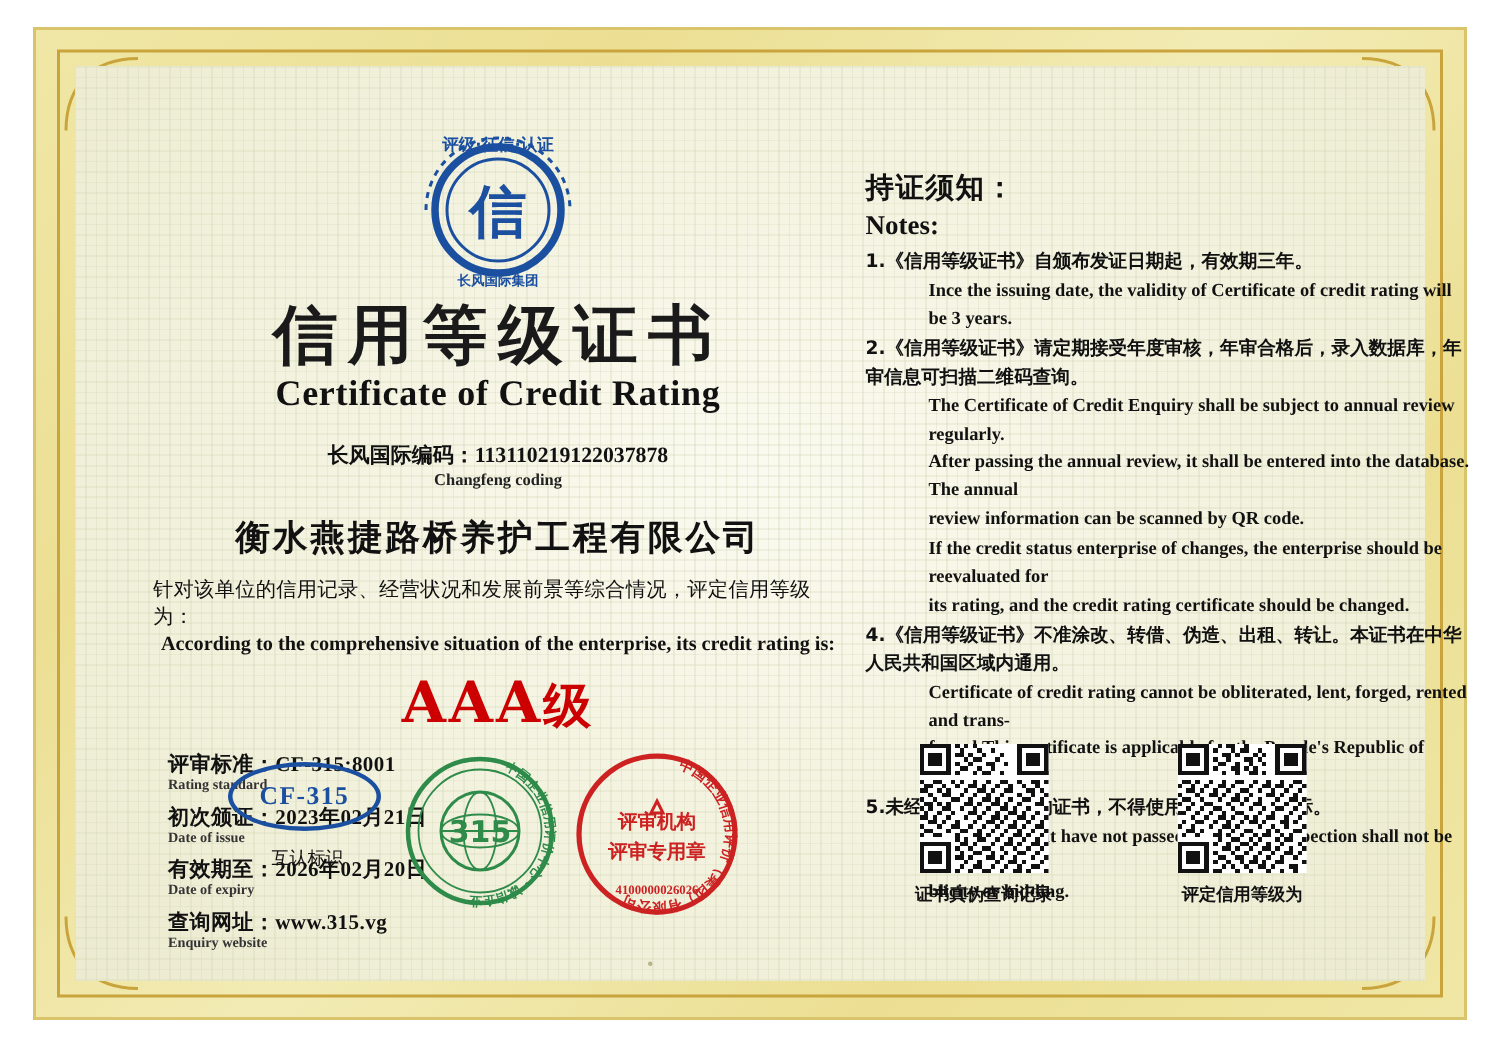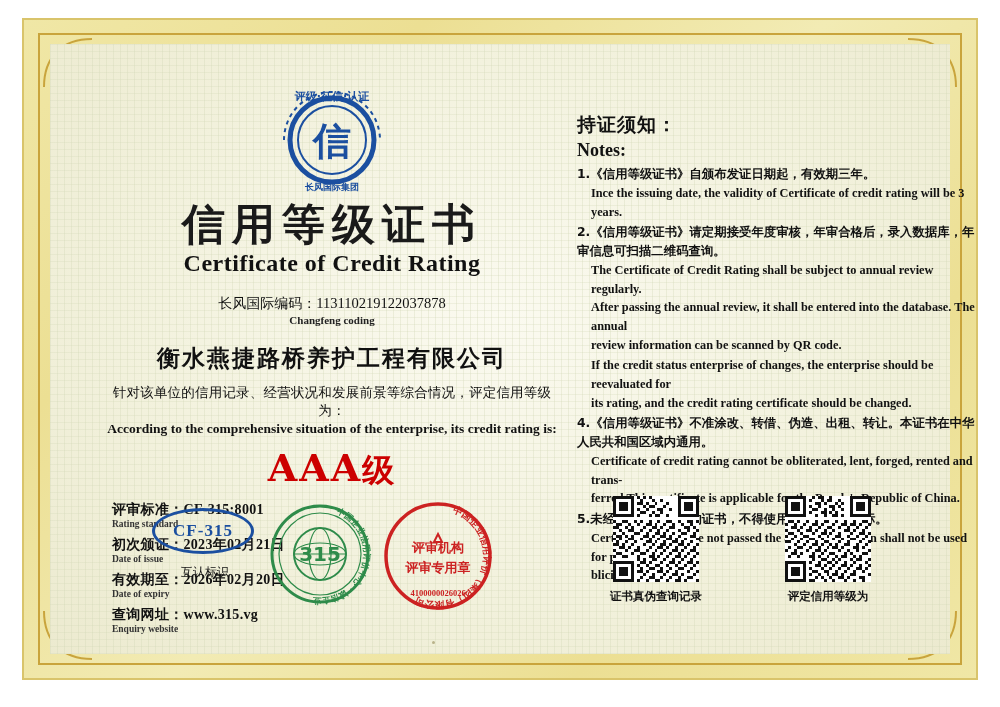--- a/index.html
+++ b/index.html
@@ -93,21 +93,21 @@
     color: #111;
     margin-top: 3px;
     letter-spacing: .5px;
   }
 
   .code-row {
     text-align: center;
     margin-top: 18px;
     font-size: 14.5px;
     color: #111;
-    font-weight: normal;
+    font-weight: bold;
   }
   .code-row .cn { font-family: "DejaVu Sans", sans-serif; font-size: 14px; }
   .code-sub {
     text-align: center;
     font-size: 11px;
     color: #222;
     font-weight: bold;
     margin-top: 1px;
   }
 
@@ -115,21 +115,21 @@
     text-align: center;
     font-size: 23px;
     font-weight: bold;
     letter-spacing: 2px;
     color: #111;
     margin-top: 17px;
     font-family: "DejaVu Sans", sans-serif;
   }
 
   #statement-cn {
-    text-align: center;
+    text-align: left;
     font-size: 13.5px;
     color: #111;
     margin-top: 10px;
     font-family: Liberation Serif, serif;
     letter-spacing: .2px;
   }
   #statement-en {
     text-align: center;
     font-size: 13.5px;
     color: #111;
@@ -203,20 +203,21 @@
     font-family: "DejaVu Sans", sans-serif;
     font-size: 12.4px;
     font-weight: bold;
     text-indent: 0;
   }
   .note-en {
     font-size: 12.3px;
     font-weight: bold;
     font-family: "Liberation Serif", serif;
     margin-left: 14px;
+    padding-left: 28px;
   }
 
   
   #stamps {
     position: absolute;
     left: 80px;
     bottom: 44px;
     width: 420px;
     height: 110px;
   }
@@ -379,21 +380,21 @@
       <div id="notes-cn-title">持证须知：</div>
       <div id="notes-en-title">Notes:</div>
 
       <ol id="notes">
         <li>
           <div class="note-cn"><span>1.</span><span>《信用等级证书》自颁布发证日期起，有效期三年。</span></div>
           <div class="note-en">Ince the issuing date, the validity of Certificate of credit rating  will be 3 years.</div>
         </li>
         <li>
           <div class="note-cn"><span>2.</span><span>《信用等级证书》请定期接受年度审核，年审合格后，录入数据库，年审信息可扫描二维码查询。</span></div>
-          <div class="note-en">The Certificate of Credit Rating shall be subject to annual review regularly.</div>
+          <div class="note-en">The Certificate of Credit Enquiry shall be subject to annual review regularly.</div>
           <div class="note-en">After passing the annual review, it shall be entered into the database. The annual</div>
           <div class="note-en">review information can be scanned by QR code.</div>
         </li>
         <li>
           <div class="note-en">If the credit status enterprise of changes, the enterprise should be reevaluated for</div>
           <div class="note-en">its rating, and the credit rating certificate should be changed.</div>
         </li>
         <li>
           <div class="note-cn"><span>4.</span><span>《信用等级证书》不准涂改、转借、伪造、出租、转让。本证书在中华人民共和国区域内通用。</span></div>
           <div class="note-en">Certificate of credit rating cannot be obliterated, lent, forged, rented and trans-</div>

